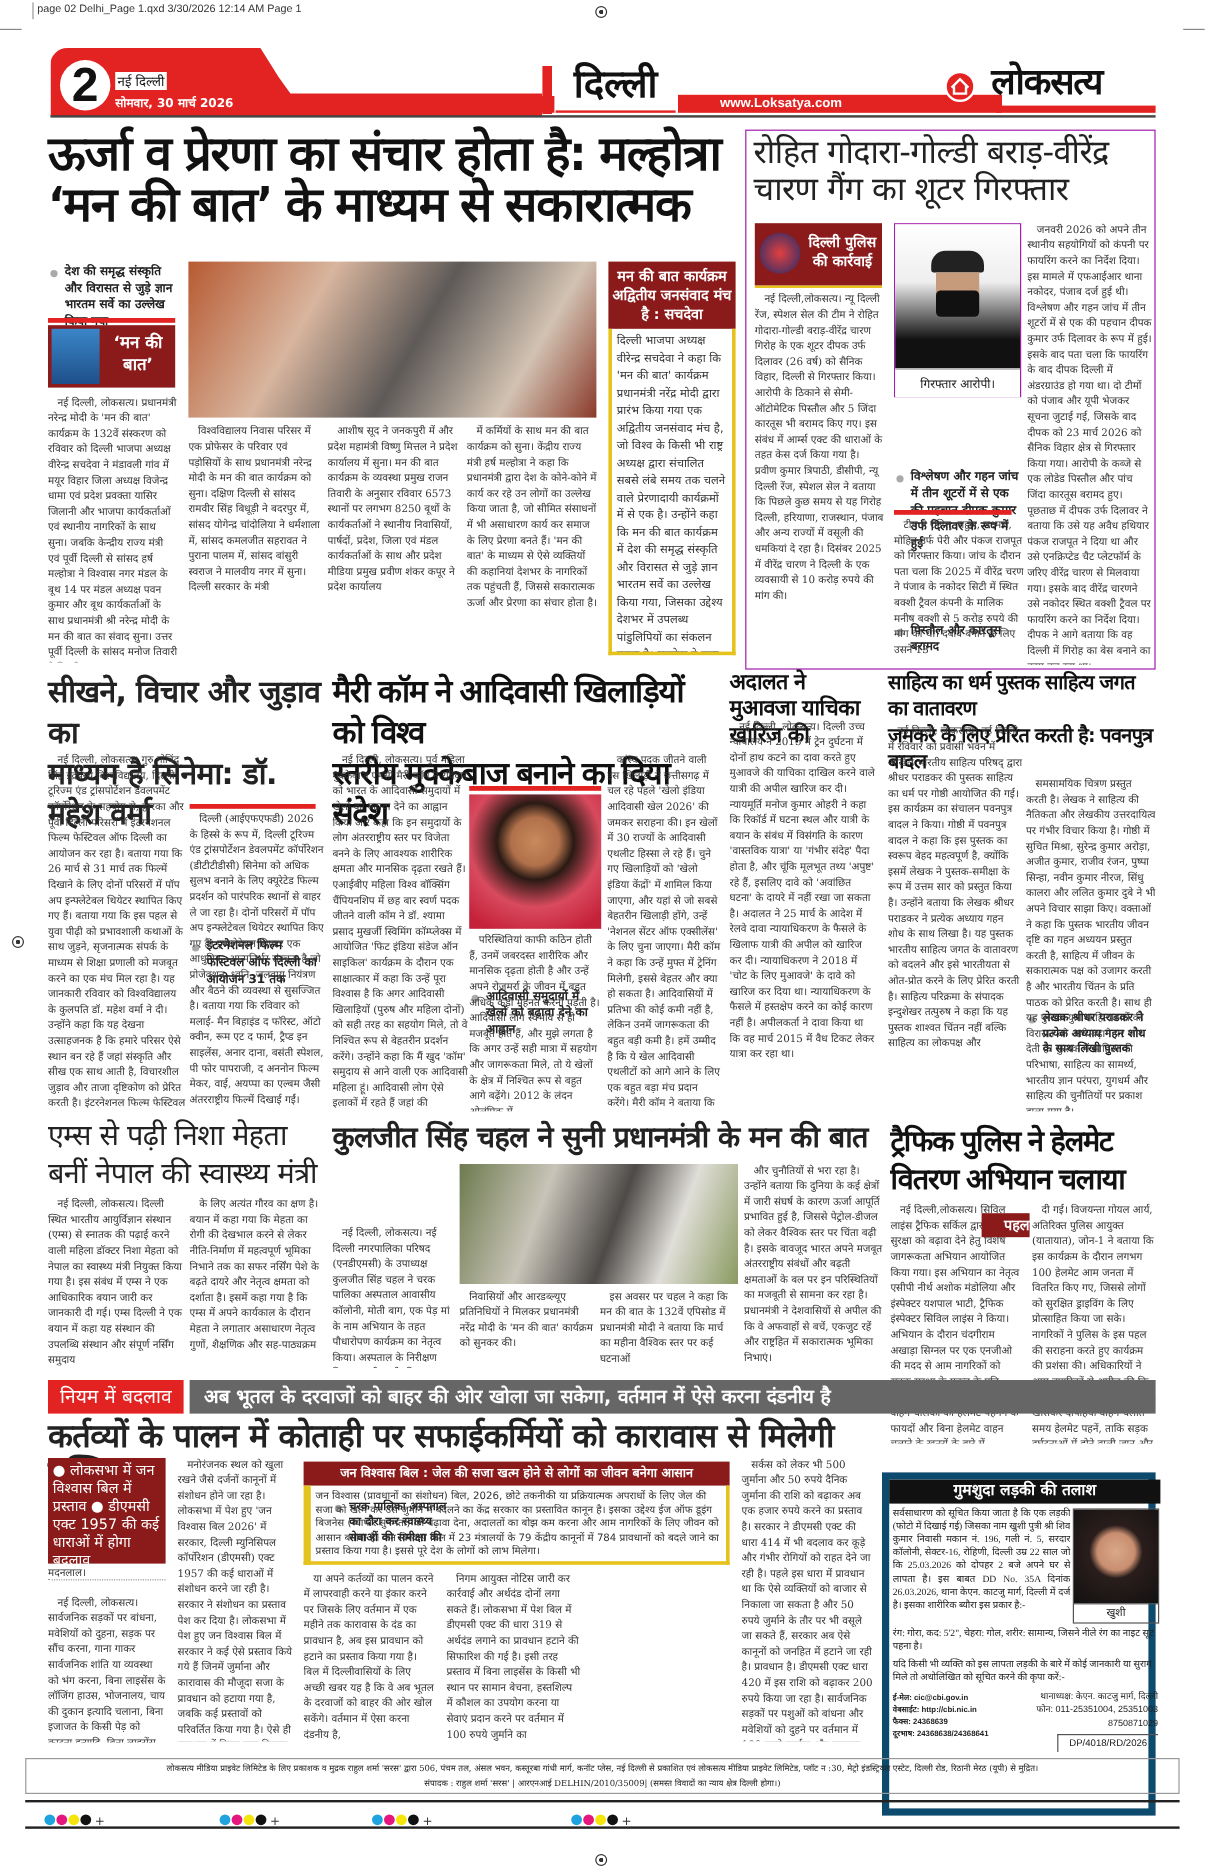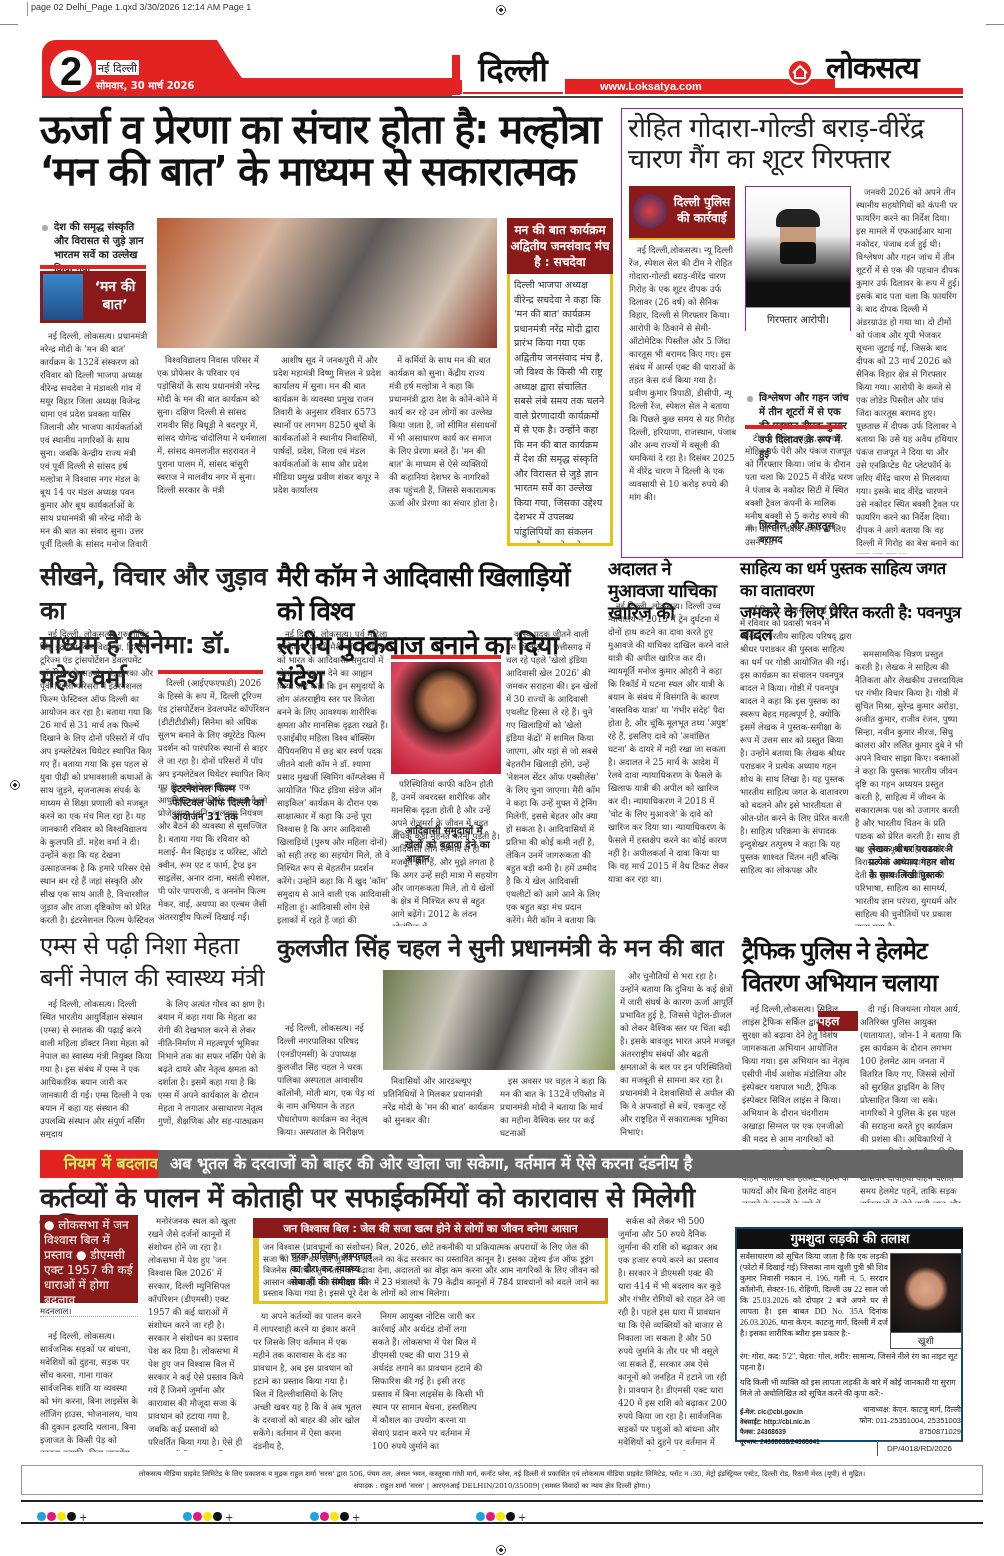--- a/index.html
+++ b/index.html
@@ -27,21 +27,21 @@
 .hl-light{font-family:"DejaVu Sans",sans-serif;font-weight:normal;color:#222;line-height:1.15;letter-spacing:-0.5px}
 .body{font-family:"DejaVu Serif","Liberation Serif",serif;font-size:8.6px;line-height:13px;color:#333;text-align:left;overflow:hidden}
 .body p{text-indent:8px}
 .bullet{font-family:"DejaVu Sans",sans-serif;font-weight:bold;font-size:10px;line-height:14px;color:#222;padding-left:14px;position:relative}
 .bullet:before{content:"";position:absolute;left:2px;top:5px;width:6px;height:6px;border-radius:50%;background:#aaa}
 .photo{background:linear-gradient(135deg,#8a6f5a,#c9a58a 40%,#6b5a4e 70%,#a88b74)}
 .redrule{height:4px;background:#e32322}
 .boxframe{border:1px solid #a21caf}
 .maroon{background:#8b1a1a;color:#fff}
 .caption{font-family:"DejaVu Sans",sans-serif;font-size:10px;color:#222;text-align:center;border-top:1px solid #999;padding-top:4px;background:#fff}
-.strip-red{background:#e32322;color:#bef264;font-weight:bold;font-size:16px;line-height:28px;padding:0 24px}
+.strip-red{background:#e32322;color:#ffffff;font-weight:normal;font-size:16px;line-height:28px;padding:0 10px}
 .strip-grey{background:#666;color:#fff;font-weight:bold;font-size:16px;line-height:28px;padding:0 12px}
 .cmyk span{display:inline-block;width:9px;height:9px;border-radius:50%;margin-right:1px}
 </style>
 </head>
 <body>
 
 <div class="abs slug">page 02 Delhi_Page 1.qxd  3/30/2026  12:14 AM  Page 1</div>
 <div class="abs crop" style="left:0;top:24px;width:18px;height:1px"></div>
 <div class="abs crop" style="left:986px;top:24px;width:18px;height:1px"></div>
 <div class="abs regmark" style="left:496px;top:5px"></div>
@@ -194,26 +194,26 @@
     <p>और चुनौतियों से भरा रहा है। उन्होंने बताया कि दुनिया के कई क्षेत्रों में जारी संघर्ष के कारण ऊर्जा आपूर्ति प्रभावित हुई है, जिससे पेट्रोल-डीजल को लेकर वैश्विक स्तर पर चिंता बढ़ी है। इसके बावजूद भारत अपने मजबूत अंतरराष्ट्रीय संबंधों और बढ़ती क्षमताओं के बल पर इन परिस्थितियों का मजबूती से सामना कर रहा है। प्रधानमंत्री ने देशवासियों से अपील की कि वे अफवाहों से बचें, एकजुट रहें और राष्ट्रहित में सकारात्मक भूमिका निभाएं।</p>
   </div>
 
 <div class="abs hl" style="left:742px;top:935px;width:225px;font-size:24px;line-height:32px">
   <div>ट्रैफिक पुलिस ने हेलमेट</div>
   <div>वितरण अभियान चलाया</div>
 </div>
 <div class="abs body" style="left:742px;top:1003px;width:108px;height:200px">
     <p>नई दिल्ली,लोकसत्य। सिविल लाइंस ट्रैफिक सर्किल द्वारा सड़क सुरक्षा को बढ़ावा देने हेतु विशेष जागरूकता अभियान आयोजित किया गया। इस अभियान का नेतृत्व एसीपी नीर्थ अशोक मंडोलिया और इंस्पेक्टर यशपाल भाटी, ट्रैफिक इंस्पेक्टर सिविल लाइंस ने किया। अभियान के दौरान चंदगीराम अखाड़ा सिग्नल पर एक एनजीओ की मदद से आम नागरिकों को सड़क सुरक्षा के महत्व के प्रति जागरूक किया गया। दोपहिया वाहन चालकों को हेलमेट पहनने के फायदों और बिना हेलमेट वाहन चलाने के खतरों के बारे में जानकारी</p>
   </div>
-<div class="abs maroon" style="left:818px;top:1011px;width:40px;height:20px;font-weight:bold;font-size:12px;line-height:20px;text-align:left">पहल</div>
+<div class="abs maroon" style="left:818px;top:1011px;width:40px;height:20px;font-weight:bold;font-size:12px;line-height:20px;text-align:right">पहल</div>
 <div class="abs body" style="left:860px;top:1003px;width:104px;height:200px">
     <p>दी गई। विजयन्ता गोयल आर्य, अतिरिक्त पुलिस आयुक्त (यातायात), जोन-1 ने बताया कि इस कार्यक्रम के दौरान लगभग 100 हेलमेट आम जनता में वितरित किए गए, जिससे लोगों को सुरक्षित ड्राइविंग के लिए प्रोत्साहित किया जा सके। नागरिकों ने पुलिस के इस पहल की सराहना करते हुए कार्यक्रम की प्रशंसा की। अधिकारियों ने आम नागरिकों से अपील की कि वे यातायात नियमों का पालन करें, खासकर दोपहिया वाहन चलाते समय हेलमेट पहनें, ताकि सड़क दुर्घटनाओं में होने वाली जान और माल की हानि को कम किया जा सके।</p>
   </div>
 
-<div class="abs" style="left:735px;top:1227px;width:228px;height:215px;border:2px solid #0c4a6e">
+<div class="abs" style="left:735px;top:1227px;width:228px;height:286px;border:6px solid #0c4a6e">
   <div class="abs" style="left:0;top:0;width:226px;height:20px;background:#111;color:#fff;font-weight:bold;font-size:13px;line-height:20px;text-align:center">गुमशुदा लड़की की तलाश</div>
   <div class="abs" style="left:3px;top:22px;width:148px;height:98px;font-family:'Liberation Serif',serif;font-size:8px;line-height:11px;text-align:justify;overflow:hidden">सर्वसाधारण को सूचित किया जाता है कि एक लड़की (फोटो में दिखाई गई) जिसका नाम खुशी पुत्री श्री शिव कुमार निवासी मकान नं. 196, गली नं. 5, सरदार कॉलोनी, सेक्टर-16, रोहिणी, दिल्ली उम्र 22 साल जो कि 25.03.2026 को दोपहर 2 बजे अपने घर से लापता है। इस बाबत DD No. 35A दिनांक 26.03.2026, थाना केएन. काटजु मार्ग, दिल्ली में दर्ज है। इसका शारीरिक ब्यौरा इस प्रकार है:-</div>
   <div class="abs" style="left:153px;top:24px;width:72px;height:96px;border:1px solid #555">
     <div class="abs" style="left:0;top:0;width:70px;height:78px;background:radial-gradient(circle at 50% 45%,#d9a88a 0%,#c98e70 28%,#2a1e1c 40%,#111 100%)"></div>
     <div class="abs" style="left:0;top:78px;width:70px;height:16px;font-size:9px;line-height:16px;text-align:center;border-top:1px solid #555">खुशी</div>
   </div>
   <div class="abs" style="left:3px;top:122px;width:222px;font-family:'Liberation Serif',serif;font-size:8px;line-height:11px">रंग: गोरा, कद: 5'2", चेहरा: गोल, शरीर: सामान्य, जिसने नीले रंग का नाइट सूट पहना है।</div>
   <div class="abs" style="left:3px;top:148px;width:222px;font-family:'Liberation Serif',serif;font-size:8px;line-height:11px">यदि किसी भी व्यक्ति को इस लापता लड़की के बारे में कोई जानकारी या सुराग मिले तो अधोलिखित को सूचित करने की कृपा करें:-</div>
   <div class="abs" style="left:3px;top:178px;width:95px;font-family:'Liberation Sans',sans-serif;font-weight:bold;font-size:6.5px;line-height:10px">
     <div>ई-मेल: cic@cbi.gov.in</div>

